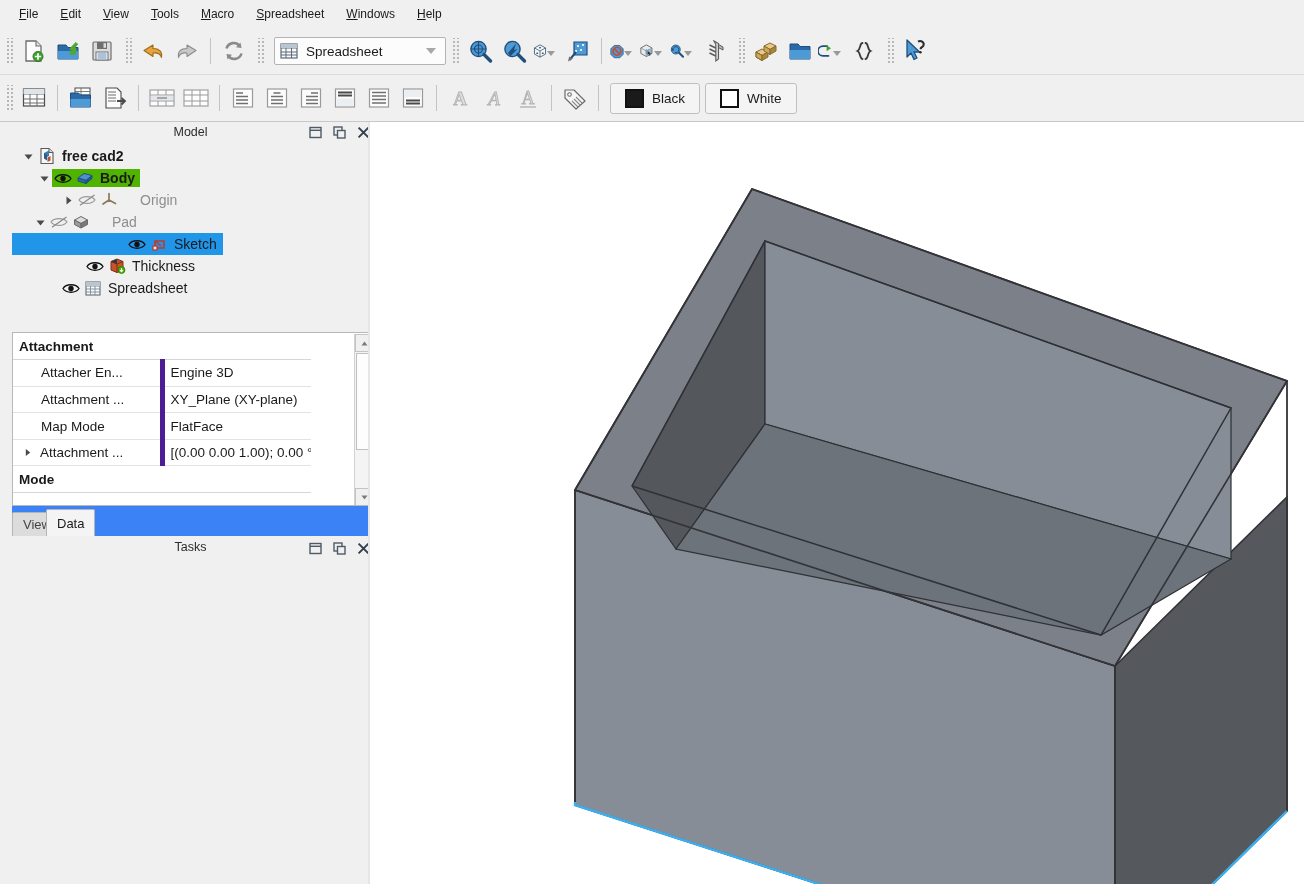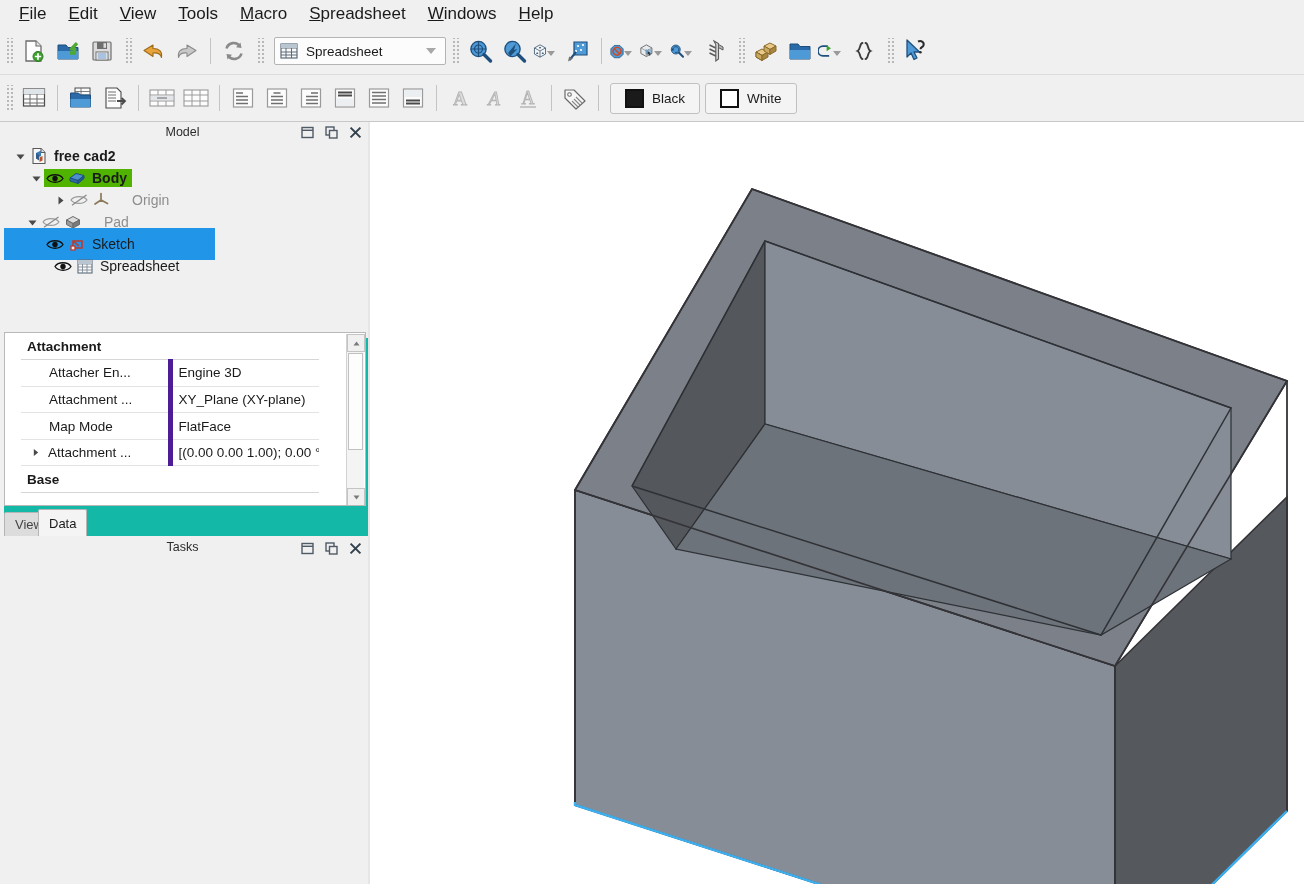--- a/index.html
+++ b/index.html
@@ -10,21 +10,21 @@
     overflow: hidden;
   }
   #app { position: relative; width: 1304px; height: 884px; }
 
   
   .menubar {
     position: absolute; left: 0; top: 0; width: 1304px; height: 28px;
     background: #f0f0f0; display: flex; align-items: center; padding-left: 8px;
   }
   .menu-item {
-    font-size: 17px; color: #1a1a1a; padding: 4px 11px; cursor: default;
+    font-size: 12px; color: #1a1a1a; padding: 4px 11px; cursor: default;
     white-space: nowrap;
   }
   .menu-item u { text-decoration: underline; }
 
   
   .toolbar {
     position: absolute; left: 0; width: 1304px; background: #f0f0f0;
     display: flex; align-items: center;
   }
   .toolbar.row1 { top: 28px; height: 47px; border-bottom: 1px solid #dcdcdc; }
@@ -66,22 +66,22 @@
   .color-btn {
     height: 31px; padding: 0 14px; margin-left: 5px; flex: none;
     background: #f4f4f4; border: 1px solid #c0c0c0; border-radius: 3px;
     display: flex; align-items: center; gap: 8px;
   }
   .color-swatch { width: 19px; height: 19px; border: 2px solid #111; flex: none; }
   .color-btn span { font-size: 13.5px; color: #1a1a1a; }
 
   
   .left-dock {
-    position: absolute; left: 4px; top: 122px; width: 370px; height: 762px;
-    background: #14b8a6;
+    position: absolute; left: 12px; top: 122px; width: 370px; height: 762px;
+    background: #3b82f6;
   }
   .panel-title {
     height: 19px; display: flex; align-items: center; position: relative;
     background: #f0f0f0;
   }
   .panel-title .ttl {
     flex: 1; text-align: center; font-size: 12.5px; color: #2b2b2b;
     padding-left: 60px;
   }
   .panel-btns { display: flex; gap: 11px; padding-right: 12px; }
@@ -100,21 +100,21 @@
   .hl-green { background: #4fb300; }
   .hl-blue  { background: #2196e8; }
   .dim .tlabel { color: #8e8e8e; margin-left: 16px; }
   .sel-row { display: flex; align-items: center; }
 
   
   .propwrap {
     position: absolute; left: 0; top: 210px; width: 362px; height: 174px;
     border: 1px solid #b8b8b8; background: #fff; overflow: hidden;
   }
-  .proptable { width: 298px; border-collapse: collapse; table-layout: fixed; margin-left: 16px; }
+  .proptable { width: 298px; border-collapse: collapse; table-layout: fixed; }
   .proptable td { height: 26.6px; font-size: 13.5px; color: #1a1a1a;
                   border-bottom: 1px solid #e3e3e3; padding: 0 0 0 6px;
                   overflow: hidden; white-space: nowrap; }
   .grouphdr td { font-weight: bold; background: #fff; border-bottom: 1px solid #d6d6d6; }
   .pkey { width: 142px; border-right: 5px solid #4c1d95; }
   .pkey .ind { display: inline-block; width: 22px; }
   .pexp { display: inline-block; width: 16px; text-align: center; }
 
   .pscroll { position: absolute; right: 1px; top: 1px; width: 18px; height: 172px;
              background: #f4f4f4; border-left: 1px solid #d2d2d2; }
@@ -588,38 +588,57 @@
           <svg width="18" height="18" viewBox="0 0 18 18">
             <path d="M2.5 7 L9 3.5 L15.5 7 L9 10.5 Z" fill="#dcdcdc" stroke="#6a6a6a" stroke-width="1"></path>
             <path d="M2.5 7 L2.5 11.5 L9 15 L9 10.5 Z" fill="#9a9a9a" stroke="#6a6a6a" stroke-width="1"></path>
             <path d="M9 10.5 L9 15 L15.5 11.5 L15.5 7 Z" fill="#7a7a7a" stroke="#6a6a6a" stroke-width="1"></path>
           </svg>
         </div>
         <div class="tlabel">Pad</div>
       </div>
 
       <div class="tnode">
-        <div class="sel-row hl-blue" style="width:211px;padding-left:40px;height:32px">
+        <div class="sel-row hl-blue" style="width:211px;padding-left:114px;height:22px">
           <div class="eye">
             <svg width="18" height="13" viewBox="0 0 18 13">
               <path d="M1 6.5 C4 1.5 14 1.5 17 6.5 C14 11.5 4 11.5 1 6.5 Z" fill="none" stroke="#111" stroke-width="1.3"></path>
               <circle cx="9" cy="6.5" r="2.7" fill="#111"></circle>
             </svg>
           </div>
           <div class="ticon">
             <svg width="18" height="18" viewBox="0 0 18 18">
               <path d="M5 6 L14 6 L14 13 L5 13 Z" fill="none" stroke="#c0392b" stroke-width="1.6"></path>
               <path d="M5 6 L11 11" stroke="#c0392b" stroke-width="1.5"></path>
               <rect x="3" y="11" width="4" height="4" fill="#e8e8e8" stroke="#c0392b" stroke-width="1.3"></rect>
             </svg>
           </div>
           <div class="tlabel">Sketch</div>
         </div>
       </div>
 
+      <div class="tnode" style="padding-left:72px">
+        <div class="eye">
+          <svg width="18" height="13" viewBox="0 0 18 13">
+            <path d="M1 6.5 C4 1.5 14 1.5 17 6.5 C14 11.5 4 11.5 1 6.5 Z" fill="none" stroke="#111" stroke-width="1.3"></path>
+            <circle cx="9" cy="6.5" r="2.7" fill="#111"></circle>
+          </svg>
+        </div>
+        <div class="ticon">
+          <svg width="18" height="18" viewBox="0 0 18 18">
+            <path d="M3 4.5 L9 2 L15 4.5 L15 13 L9 15.5 L3 13 Z" fill="#c8522a" stroke="#7a2e12" stroke-width="1"></path>
+            <path d="M3 4.5 L9 7 L15 4.5" fill="none" stroke="#7a2e12" stroke-width="1"></path>
+            <path d="M9 7 L9 15.5" stroke="#7a2e12" stroke-width="1"></path>
+            <path d="M3 4.5 L9 2 L9 7 L3 4.5Z" fill="#2b3a4a"></path>
+            <circle cx="13.5" cy="13" r="3.4" fill="#4fb300" stroke="#2f7a00" stroke-width=".9"></circle>
+            <path d="M13.5 11.2 v3.2 M12 13.2 l1.5 1.6 l1.5 -1.6" fill="none" stroke="#fff" stroke-width="1.1"></path>
+          </svg>
+        </div>
+        <div class="tlabel">Thickness</div>
+      </div>
 
       <div class="tnode" style="padding-left:48px">
         <div class="eye">
           <svg width="18" height="13" viewBox="0 0 18 13">
             <path d="M1 6.5 C4 1.5 14 1.5 17 6.5 C14 11.5 4 11.5 1 6.5 Z" fill="none" stroke="#111" stroke-width="1.3"></path>
             <circle cx="9" cy="6.5" r="2.7" fill="#111"></circle>
           </svg>
         </div>
         <div class="ticon">
           <svg width="18" height="17" viewBox="0 0 18 17">
@@ -654,21 +673,21 @@
           <td class="pkey">
             <span class="pexp">
               <svg width="9" height="9" viewBox="0 0 9 9">
                     <path d="M2.8 1 L2.8 8 L7.2 4.5 Z" fill="#4a4a4a"></path>
                   </svg>
             </span><span style="display:inline-block;width:5px"></span><span>Attachment ...</span>
           </td>
           <td>[(0.00 0.00 1.00); 0.00 °; (0.00 ...</td>
         </tr>
         <tr class="grouphdr">
-          <td colspan="2">Base</td>
+          <td colspan="2">Mode</td>
         </tr>
       </tbody>
         </table>
 
       <div class="pscroll">
         <div class="sc-arrow" style="position:absolute;top:0;left:0">
           <svg width="7" height="5" viewBox="0 0 7 5">
               <path d="M3.5 0.5 L6.5 4.5 L0.5 4.5 Z" fill="#7a7a7a"></path>
             </svg>
         </div>

